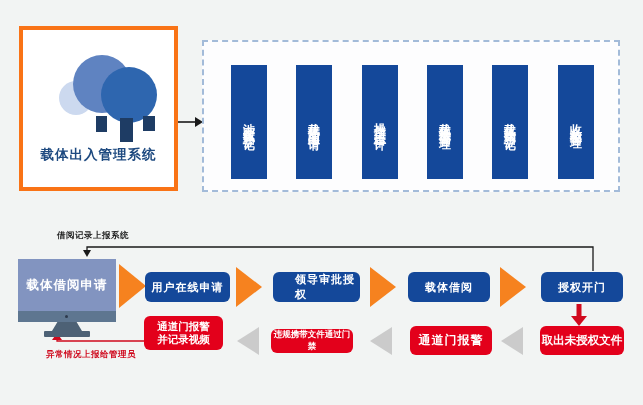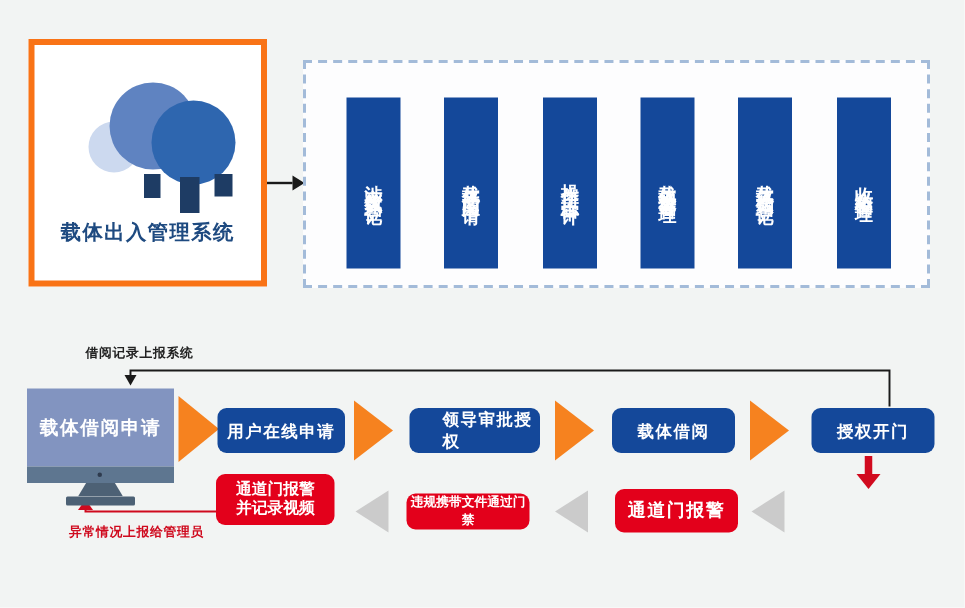--- a/index.html
+++ b/index.html
@@ -152,14 +152,15 @@
   <div class="step-box fs3">授权开门</div>
 
   <div class="tri-left tl0"></div>
   <div class="tri-left tl1"></div>
   <div class="tri-left tl2"></div>
 
   <div class="alert-box as0">通道门报警
 并记录视频</div>
   <div class="alert-box as1">违规携带文件通过门禁</div>
   <div class="alert-box as2">通道门报警</div>
+  <div class="alert-box as3">取出未授权文件</div>
 
 </div>
 
 </body></html>

